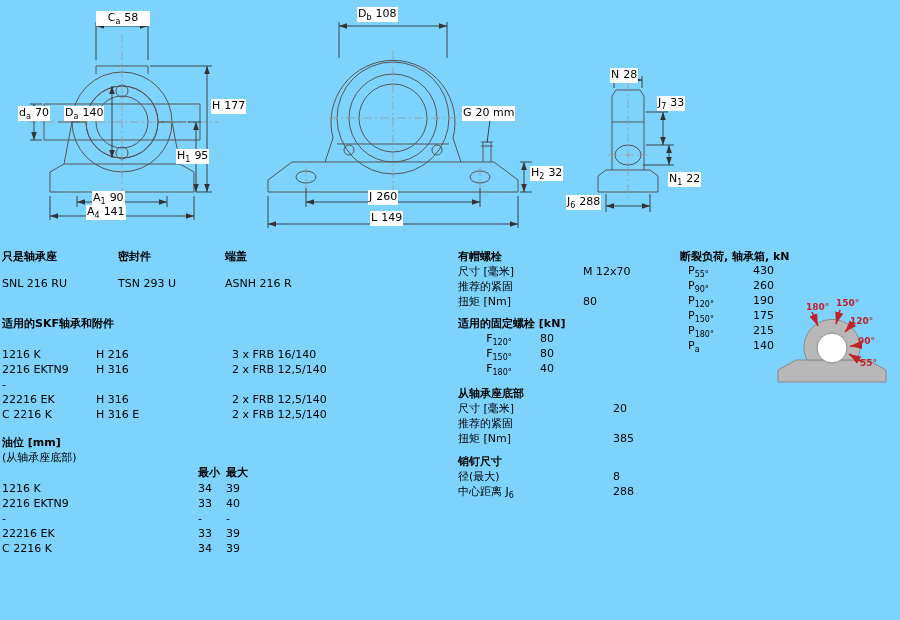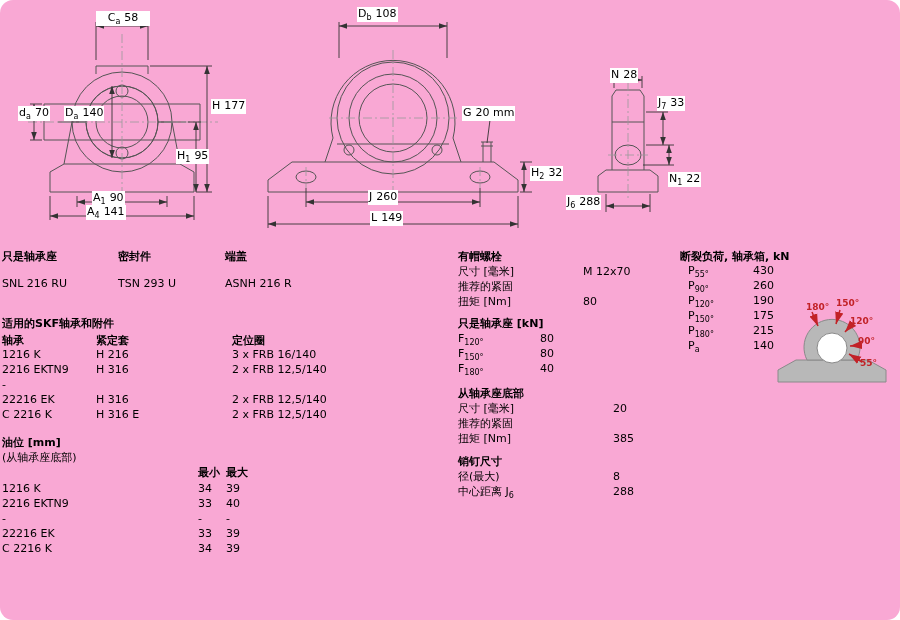--- a/index.html
+++ b/index.html
@@ -1,28 +1,28 @@
 <!DOCTYPE html>
 <html><head>
 <meta charset="utf-8">
 <style>
   html,body{margin:0;padding:0;background:#fff;}
   body{width:900px;height:620px;font-family:"DejaVu Sans","Liberation Sans",sans-serif;font-size:11px;color:#000;}
-  #page{position:relative;width:900px;height:620px;overflow:hidden;background:#f9a8d4;border-radius:13px;}
+  #page{position:relative;width:900px;height:620px;overflow:hidden;background:#7dd3fc;}
   .abs{position:absolute;white-space:nowrap;}
   .bold{font-weight:bold;}
   sub{font-size:8px;line-height:1;}
   .dimlabel{position:absolute;font-size:11px;background:#fff;padding:0 1px;white-space:nowrap;}
   .dimlabel .dv{margin-left:4px;}
   .c1{display:inline-block;width:94px;}
   .c2{display:inline-block;width:136px;}
   .o1{display:inline-block;width:196px;}
   .o2{display:inline-block;width:28px;}
   .lblw125{display:inline-block;width:125px;}
-  .lblw82{display:inline-block;width:82px;}
+  .lblw82{display:inline-block;width:82px;text-align:center;}
   .lblw155{display:inline-block;width:155px;}
   .lblw65{display:inline-block;width:65px;}
   .angle{position:absolute;color:#c22227;font-weight:bold;font-size:9px;white-space:nowrap;}
   svg{position:absolute;left:0;top:0;}
   .dim line, .dim path{stroke:#333;stroke-width:0.9;fill:none;}
   .out path, .out circle, .out ellipse{stroke:#555;stroke-width:1;fill:none;}
   .cl path{stroke:#999;stroke-width:0.8;fill:none;stroke-dasharray:9 3 2 3;}
 </style>
 </head>
 <body>
@@ -141,23 +141,20 @@
   <div class="dimlabel" style="left:566px;top:195px"><span>J</span><sub>6</sub><span class="dv">288</span></div>
 
   <div class="abs bold" style="left:2px;top:249px">只是轴承座</div>
   <div class="abs bold" style="left:118px;top:249px">密封件</div>
   <div class="abs bold" style="left:225px;top:249px">端盖</div>
   <div class="abs" style="left:2px;top:277px">SNL 216 RU</div>
   <div class="abs" style="left:118px;top:277px">TSN 293 U</div>
   <div class="abs" style="left:225px;top:277px">ASNH 216 R</div>
 
   <div class="abs bold" style="left:2px;top:316px">适用的SKF轴承和附件</div>
-  <div class="abs" style="left:2px;top:333px">
-    <span class="c1 bold">轴承</span><span class="c2 bold">紧定套</span><span class="bold">定位圈</span>
-  </div>
   <div class="abs" style="left:2px;top:348px"><span class="c1">1216 K</span><span class="c2">H 216</span><span>3 x FRB 16/140</span></div>
   <div class="abs" style="left:2px;top:363px"><span class="c1">2216 EKTN9</span><span class="c2">H 316</span><span>2 x FRB 12,5/140</span></div>
   <div class="abs" style="left:2px;top:378px"><span class="c1">-</span><span class="c2"></span><span></span></div>
   <div class="abs" style="left:2px;top:393px"><span class="c1">22216 EK</span><span class="c2">H 316</span><span>2 x FRB 12,5/140</span></div>
   <div class="abs" style="left:2px;top:408px"><span class="c1">C 2216 K</span><span class="c2">H 316 E</span><span>2 x FRB 12,5/140</span></div>
 
   <div class="abs bold" style="left:2px;top:435px">油位 [mm]</div>
   <div class="abs" style="left:2px;top:450px">(从轴承座底部)</div>
   <div class="abs bold" style="left:198px;top:465px">最小</div>
   <div class="abs bold" style="left:226px;top:465px">最大</div>
@@ -165,21 +162,21 @@
   <div class="abs" style="left:2px;top:497px"><span class="o1">2216 EKTN9</span><span class="o2">33</span><span>40</span></div>
   <div class="abs" style="left:2px;top:512px"><span class="o1">-</span><span class="o2">-</span><span>-</span></div>
   <div class="abs" style="left:2px;top:527px"><span class="o1">22216 EK</span><span class="o2">33</span><span>39</span></div>
   <div class="abs" style="left:2px;top:542px"><span class="o1">C 2216 K</span><span class="o2">34</span><span>39</span></div>
 
   <div class="abs bold" style="left:458px;top:249px">有帽螺栓</div>
   <div class="abs" style="left:458px;top:264px"><span class="lblw125">尺寸 [毫米]</span><span>M 12x70</span></div>
   <div class="abs" style="left:458px;top:279px"><span class="lblw125">推荐的紧固</span><span></span></div>
   <div class="abs" style="left:458px;top:294px"><span class="lblw125">扭矩 [Nm]</span><span>80</span></div>
 
-  <div class="abs bold" style="left:458px;top:316px">只是轴承座 [kN]</div>
+  <div class="abs bold" style="left:458px;top:316px">适用的固定螺栓 [kN]</div>
   <div class="abs" style="left:458px;top:332px"><span class="lblw82"><span>F</span><sub>120°</sub></span><span>80</span></div>
   <div class="abs" style="left:458px;top:347px"><span class="lblw82"><span>F</span><sub>150°</sub></span><span>80</span></div>
   <div class="abs" style="left:458px;top:362px"><span class="lblw82"><span>F</span><sub>180°</sub></span><span>40</span></div>
 
   <div class="abs bold" style="left:458px;top:386px">从轴承座底部</div>
   <div class="abs" style="left:458px;top:401px"><span class="lblw155">尺寸 [毫米]</span><span>20</span></div>
   <div class="abs" style="left:458px;top:416px"><span class="lblw155">推荐的紧固</span><span></span></div>
   <div class="abs" style="left:458px;top:431px"><span class="lblw155">扭矩 [Nm]</span><span>385</span></div>
 
   <div class="abs bold" style="left:458px;top:454px">销钉尺寸</div>

